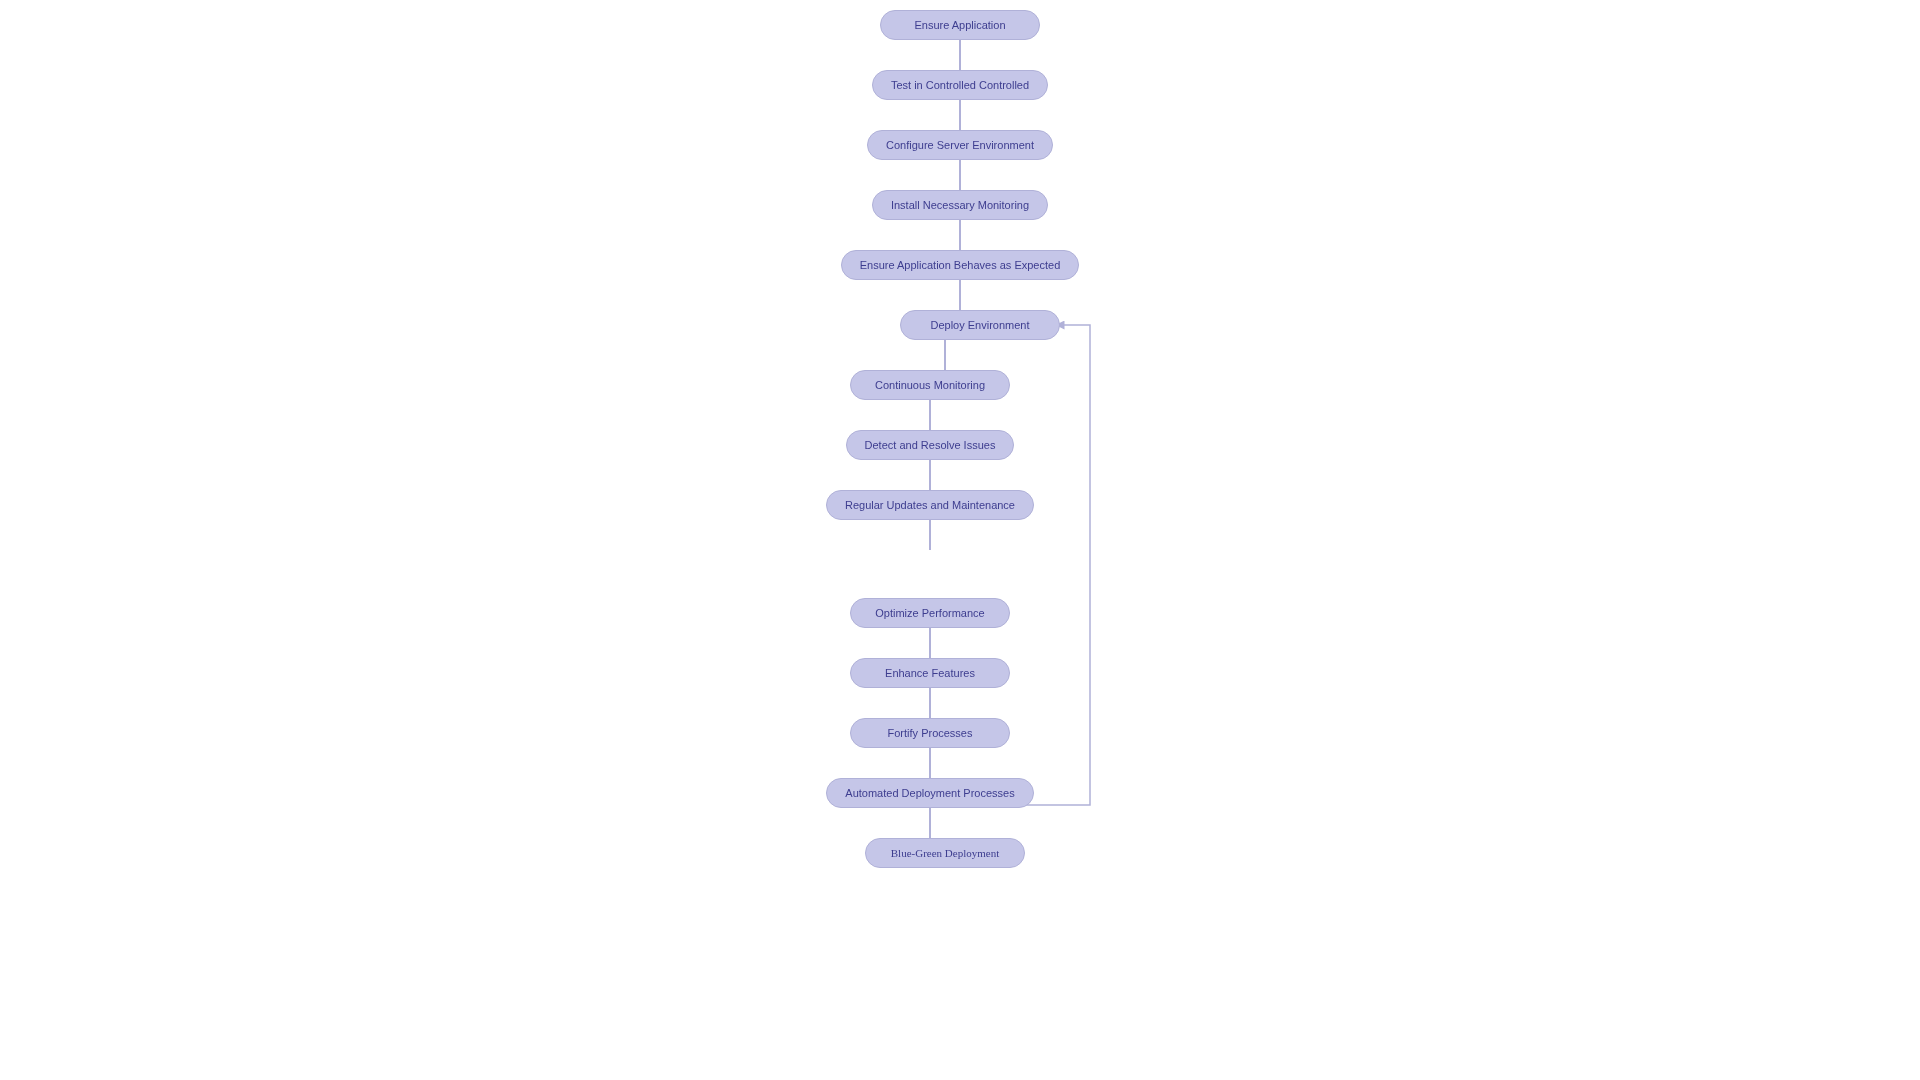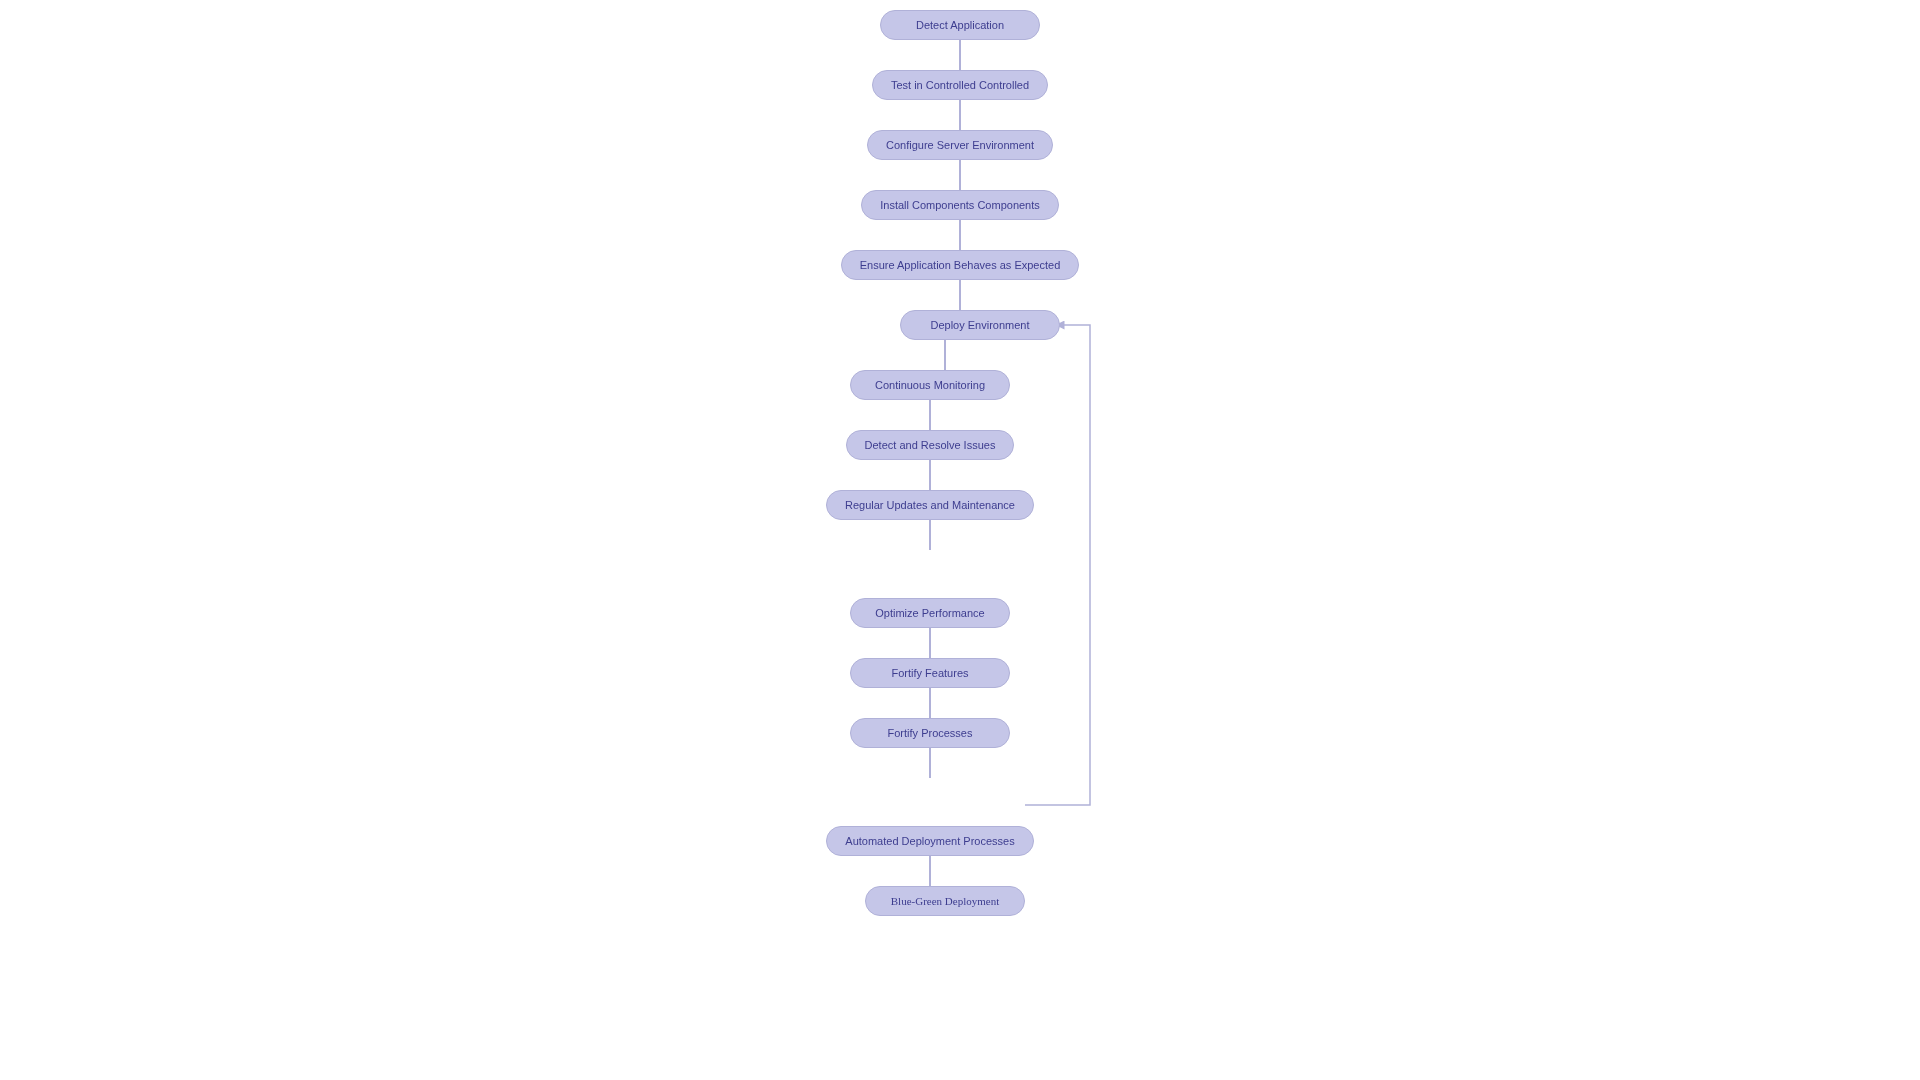--- a/index.html
+++ b/index.html
@@ -66,36 +66,36 @@
       pointer-events: none;
       z-index: 0;
     }
   </style>
 </head>
 <body>
 
 <div class="flowchart-wrapper" id="flowchart" style="position:relative; width:400px; margin: 0 auto; padding-top: 10px;">
 
   <div class="node node-wide" id="n0">
-    <span>Detect Application</span>
+    <span>Ensure Application</span>
   </div>
   <div class="connector connector-short" style="width:2px;height:30px;background:#b0b1d8;"></div>
 
   <div class="node node-wide" id="n1">
     <span>Test in Controlled Controlled</span>
   </div>
   <div class="connector connector-short" style="width:2px;height:30px;background:#b0b1d8;"></div>
 
   <div class="node node-wide" id="n2">
     <span>Configure Server Environment</span>
   </div>
   <div class="connector connector-short" style="width:2px;height:30px;background:#b0b1d8;"></div>
 
   <div class="node node-wide" id="n3">
-    <span>Install Components Components</span>
+    <span>Install Necessary Monitoring</span>
   </div>
   <div class="connector connector-short" style="width:2px;height:30px;background:#b0b1d8;"></div>
 
   <div class="node node-wide" id="n4">
     <span>Ensure Application Behaves as Expected</span>
   </div>
   <div class="connector connector-short" style="width:2px;height:30px;background:#b0b1d8;"></div>
 
   <div class="node node-wide" id="n5" style="margin-left:40px;">
     <span>Deploy Environment</span>
@@ -116,30 +116,30 @@
     <span>Regular Updates and Maintenance</span>
   </div>
   <div style="width:2px;height:30px;background:#b0b1d8;margin-left:-60px;" class="connector"></div>
 
   <div class="node node-wide" id="n9" style="margin-left:-60px;margin-top:48px;">
     <span>Optimize Performance</span>
   </div>
   <div style="width:2px;height:30px;background:#b0b1d8;margin-left:-60px;" class="connector"></div>
 
   <div class="node node-wide" id="n10" style="margin-left:-60px;">
-    <span>Fortify Features</span>
+    <span>Enhance Features</span>
   </div>
   <div style="width:2px;height:30px;background:#b0b1d8;margin-left:-60px;" class="connector"></div>
 
   <div class="node node-wide" id="n11" style="margin-left:-60px;">
     <span>Fortify Processes</span>
   </div>
   <div style="width:2px;height:30px;background:#b0b1d8;margin-left:-60px;" class="connector"></div>
 
-  <div class="node node-wide" id="n12" style="margin-left:-60px;margin-top:48px;">
+  <div class="node node-wide" id="n12" style="margin-left:-60px;">
     <span>Automated Deployment Processes</span>
   </div>
   <div style="width:2px;height:30px;background:#b0b1d8;margin-left:-60px;" class="connector"></div>
 
   <div class="node node-wide" id="n13" style="margin-left:-30px;font-family:Liberation Serif, serif;">
     <span>Blue-Green Deployment</span>
   </div>
 
   <svg class="svg-overlay" id="feedback-svg" width="400" height="1080">
       <defs>

